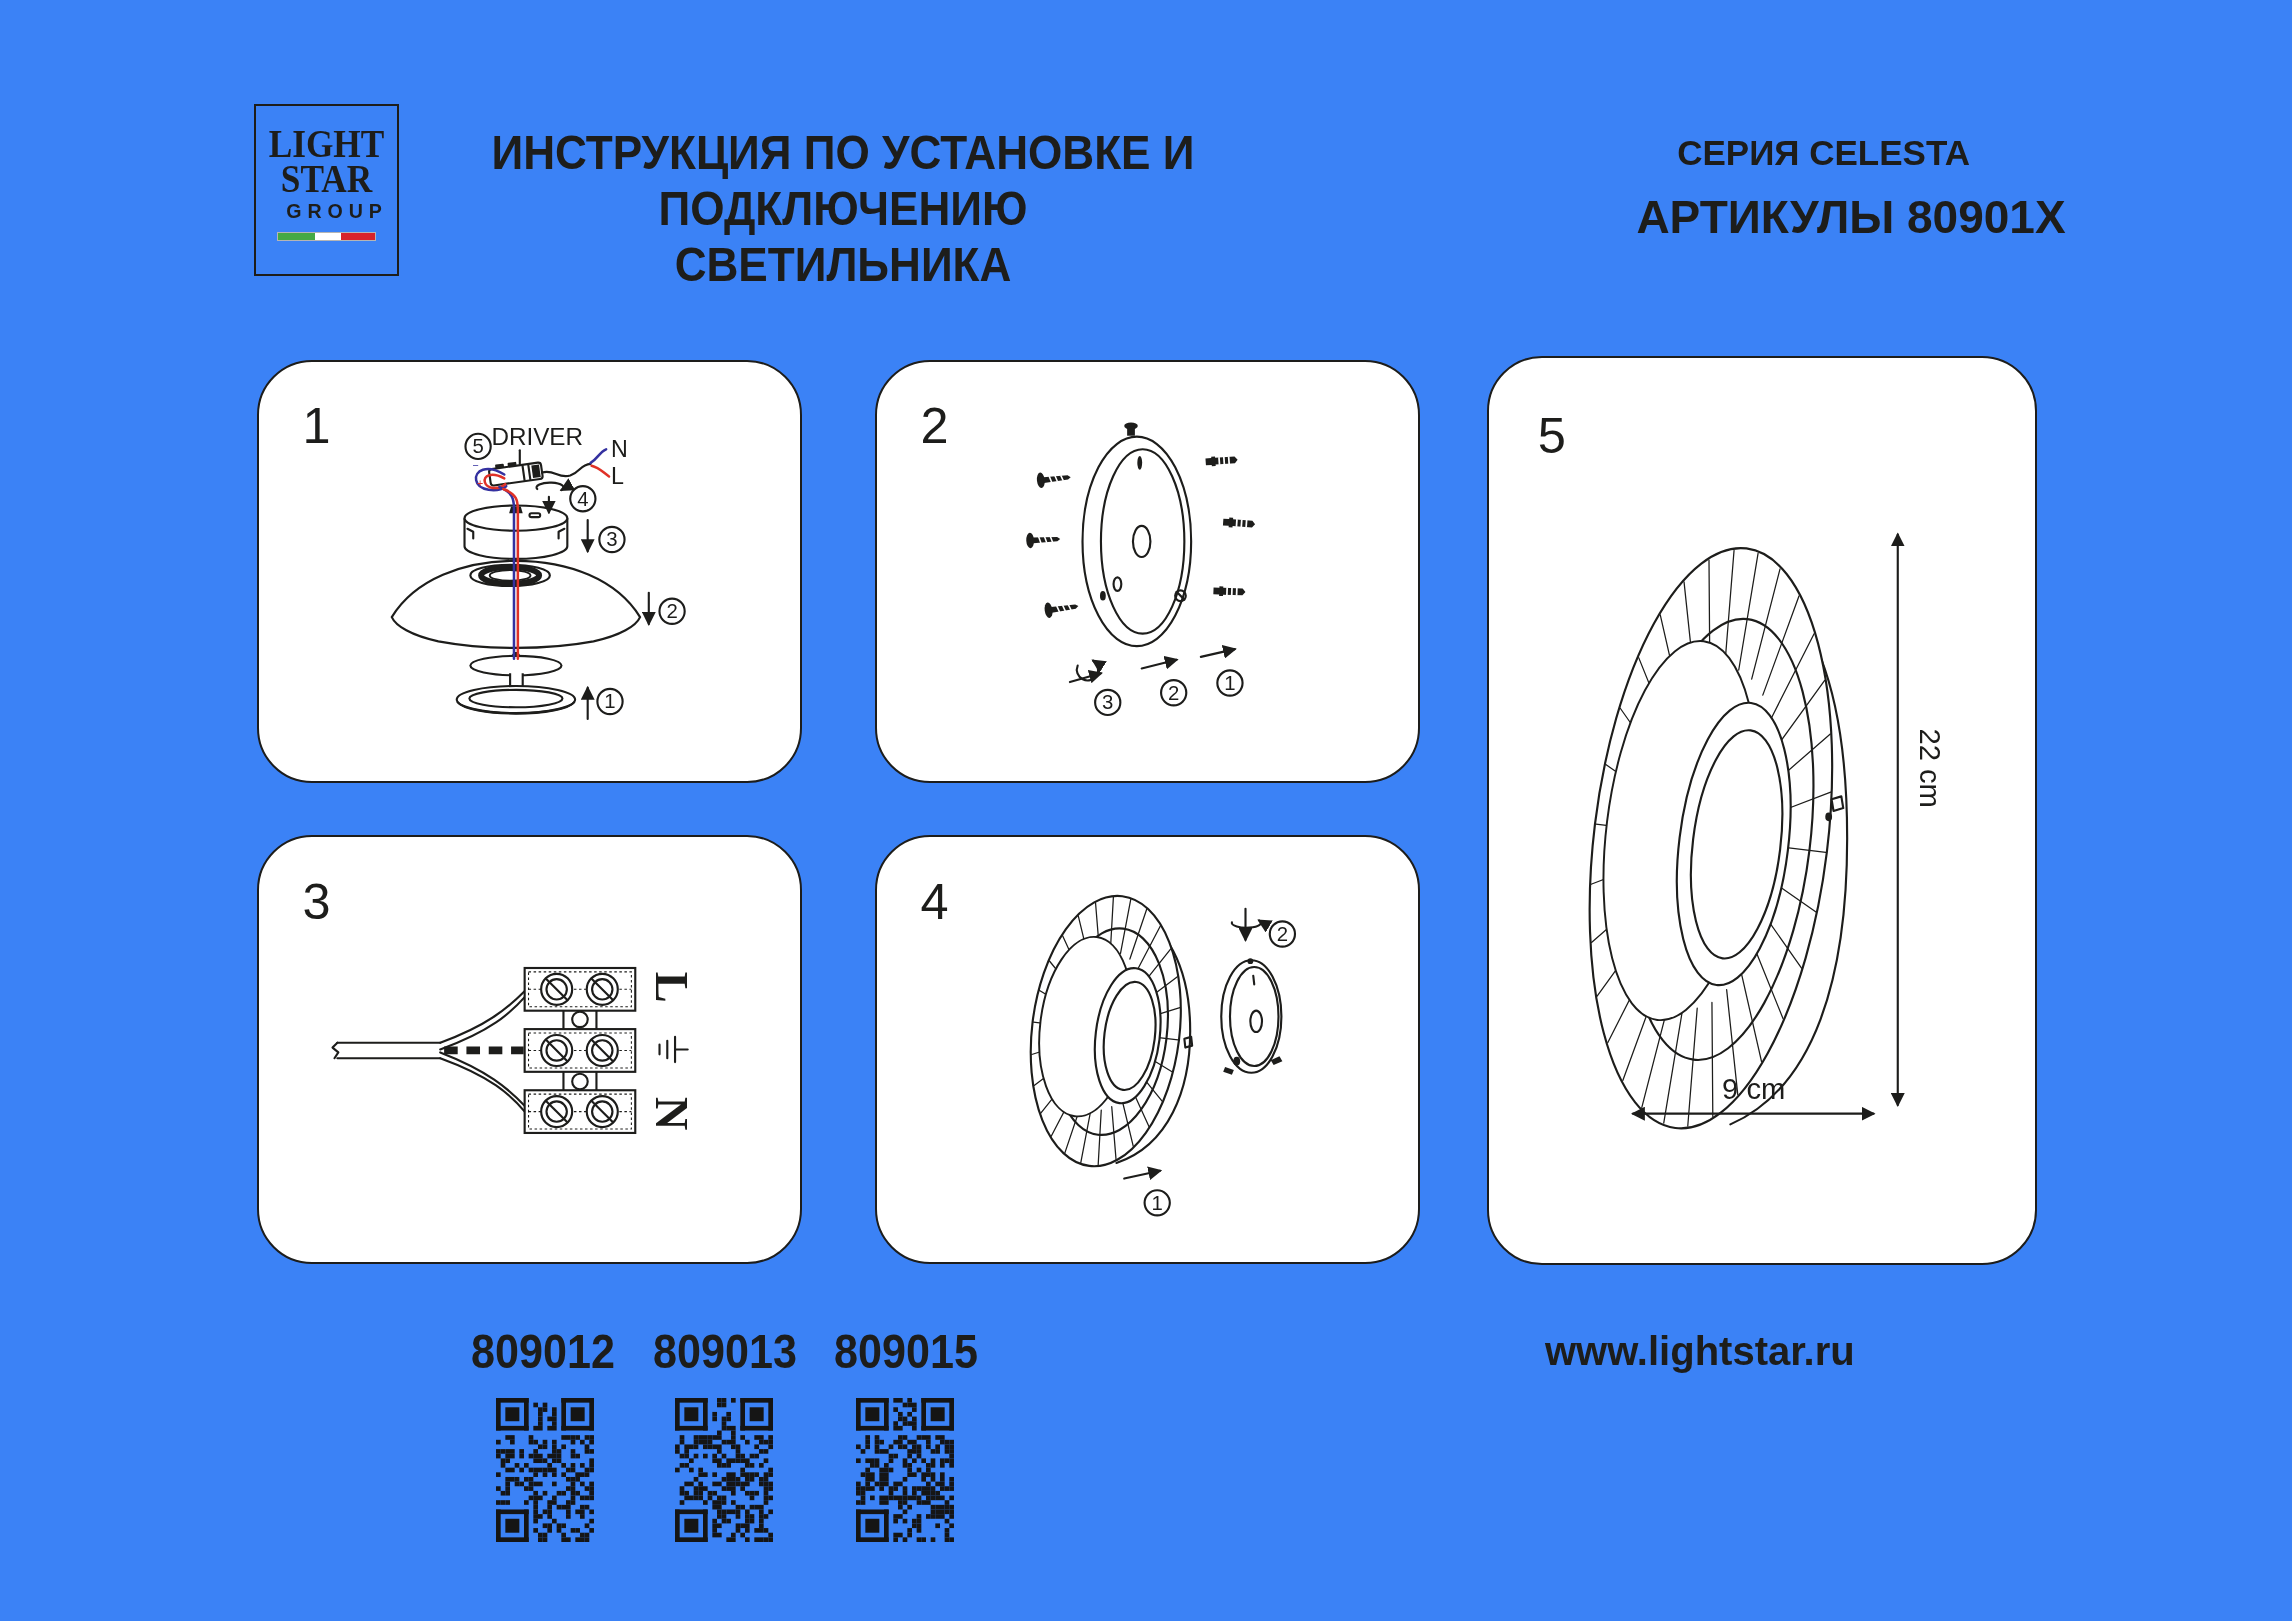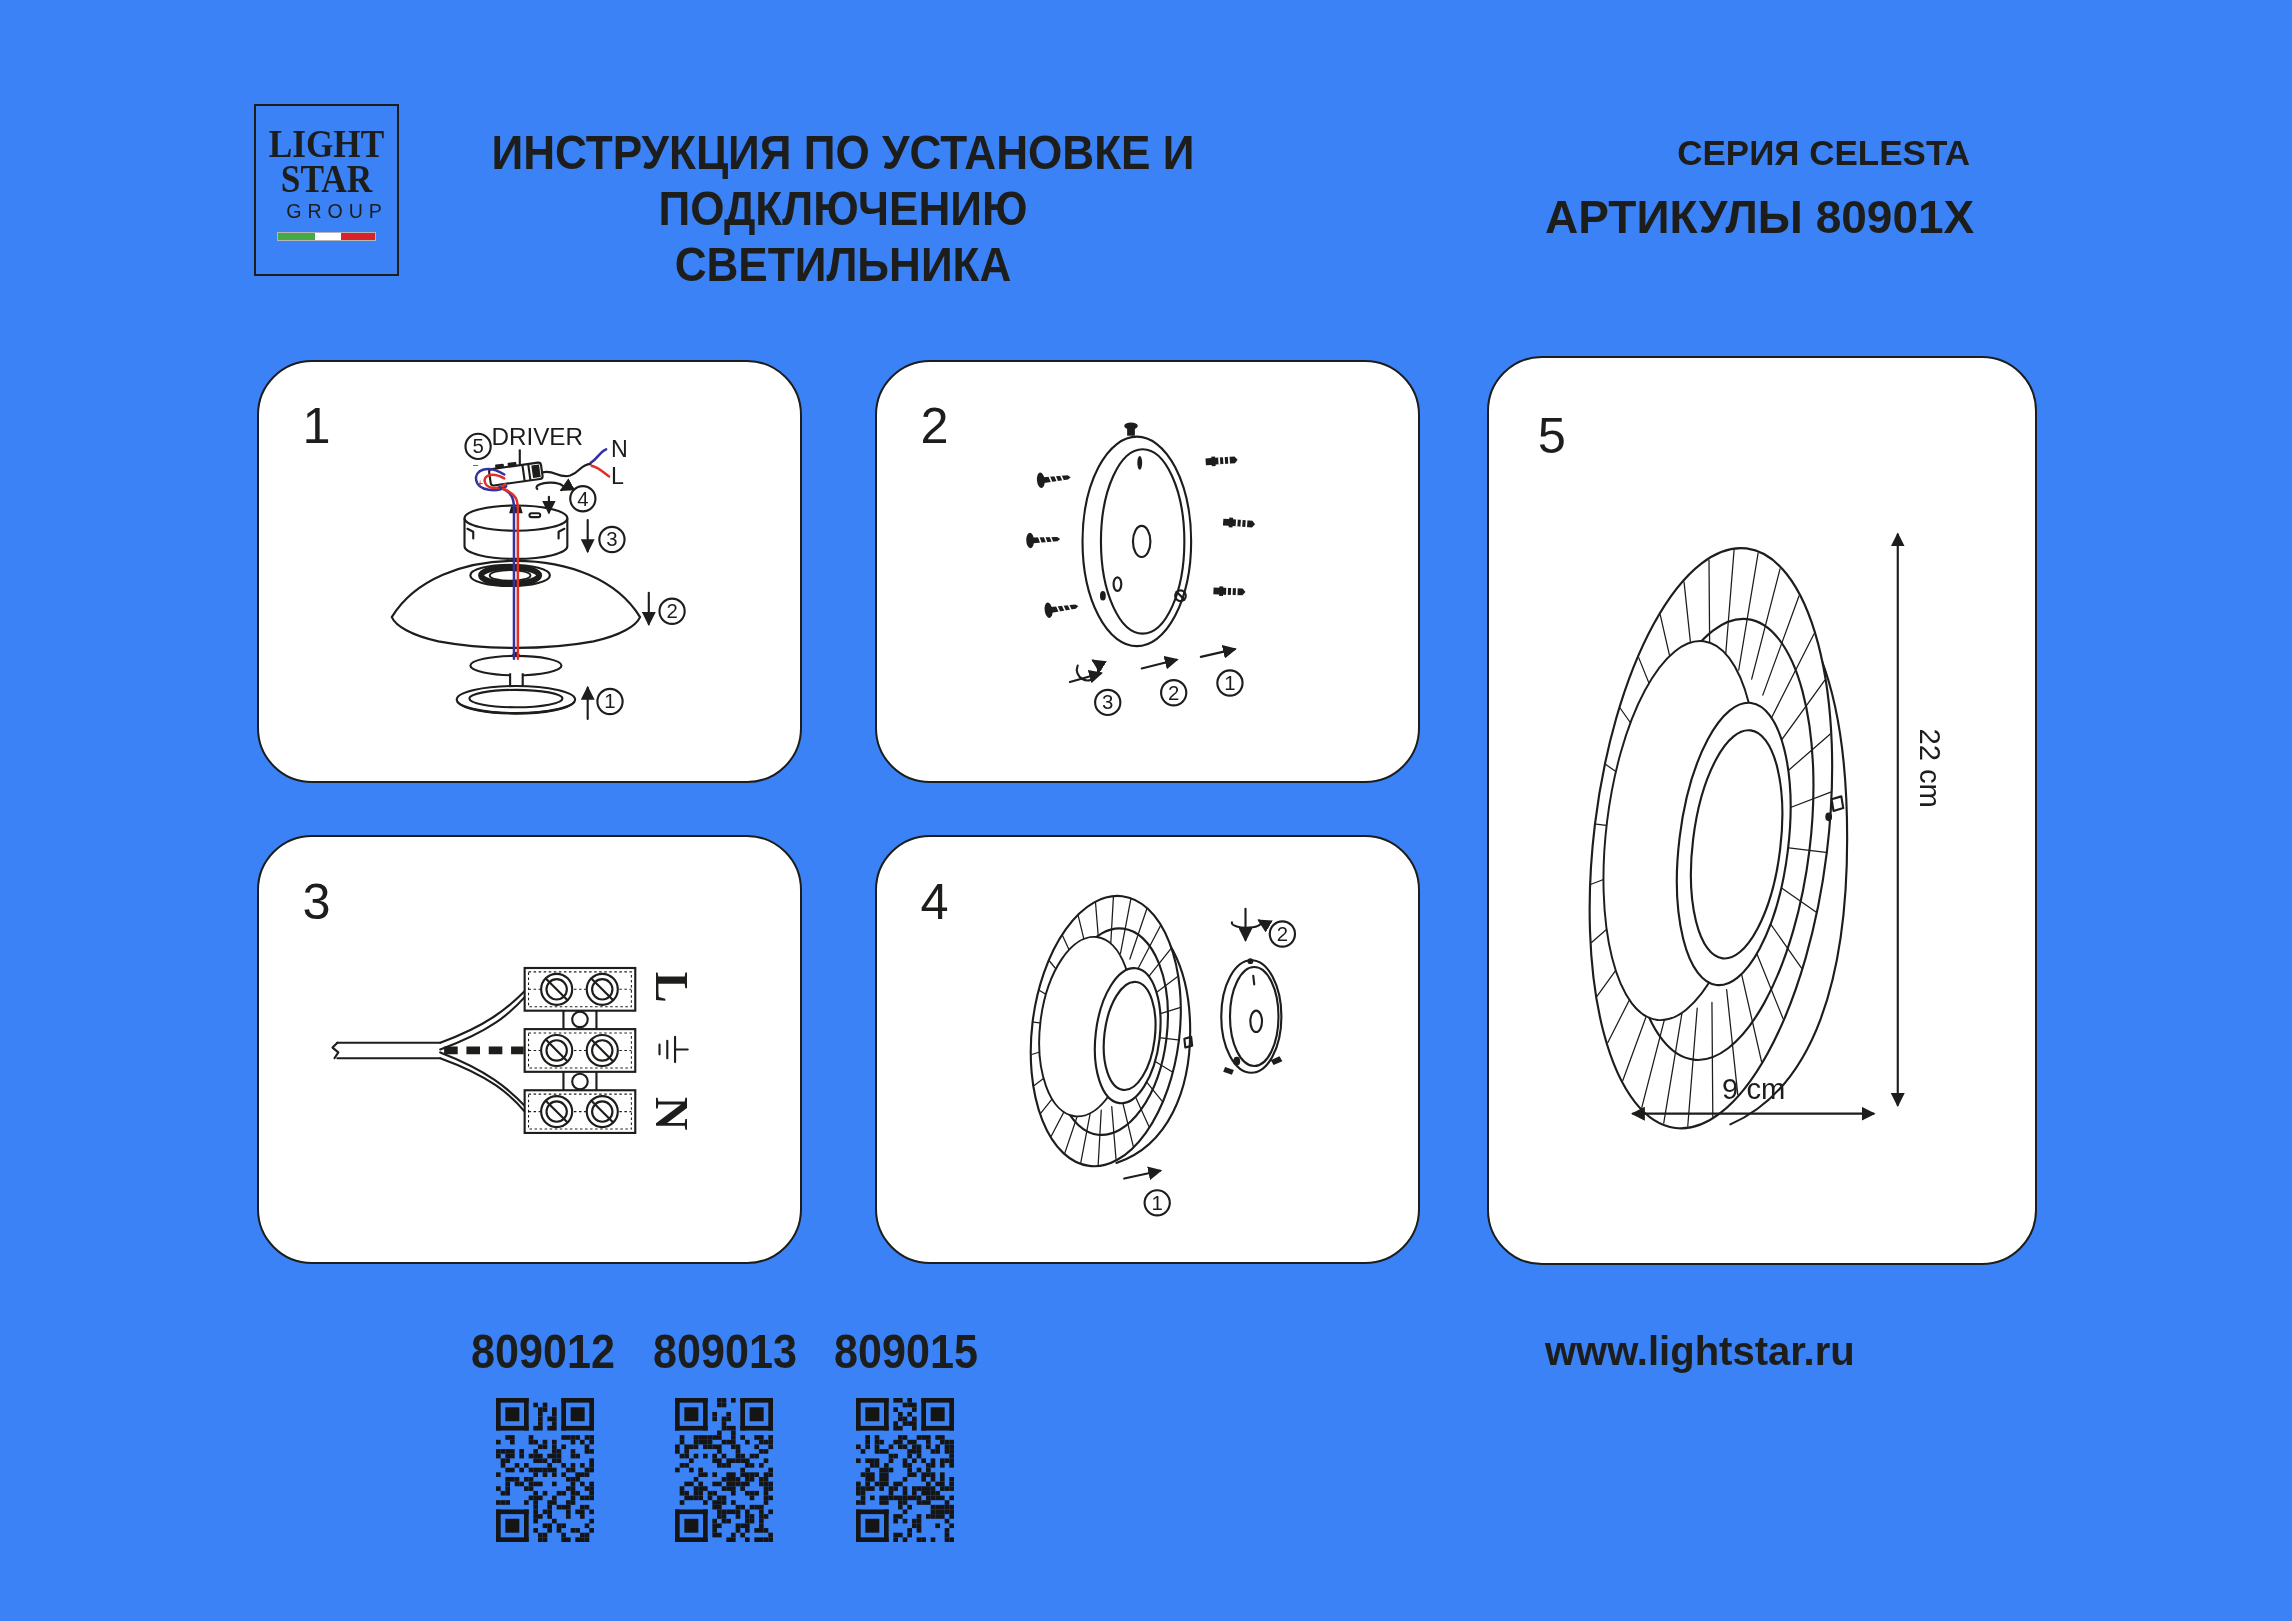--- a/index.html
+++ b/index.html
@@ -9,27 +9,27 @@
   html,body{margin:0;padding:0;background:#fff;}
   #canvas{position:relative;width:2293px;height:1621px;background:#3b82f6;overflow:hidden;
           font-family:"Liberation Sans",sans-serif;color:var(--ink);}
   .abs{position:absolute;}
   
   .logo-box{left:254px;top:104px;width:145px;height:172px;border:2px solid var(--ink);
             box-sizing:border-box;text-align:center;}
   .logo-word{font-family:"Liberation Serif",serif;font-weight:bold;font-size:41px;line-height:35px;
              transform:scaleX(0.86);transform-origin:center;}
   .logo-word.first{margin-top:19.6px;}
-  .logo-group{font-size:19.6px;font-weight:400;letter-spacing:5.9px;margin-top:4.9px;padding-left:21px;}
+  .logo-group{font-size:19.6px;font-weight:700;letter-spacing:5.9px;margin-top:4.9px;padding-left:21px;}
   .flag{margin:8.8px auto 0;width:99px;height:8.8px;border:1px solid #b5b5b5;display:flex;box-sizing:border-box;}
   .flag>i{display:block;height:100%;}
   .title{left:446px;top:124px;width:794px;text-align:center;font-weight:bold;font-size:49px;
          line-height:56px;transform:scaleX(0.9);transform-origin:center;}
   .series{left:1549px;top:133px;width:421px;text-align:right;font-weight:bold;font-size:35px;}
-  .articles{left:1545px;top:190px;width:470px;text-align:left;font-weight:bold;font-size:46px;}
+  .articles{left:1616px;top:190px;width:470px;text-align:center;font-weight:bold;font-size:46px;}
   
   .panel{position:absolute;border:2.5px solid var(--ink);border-radius:55px;box-sizing:border-box;background:#fff;}
   .panel svg{position:absolute;left:0;top:0;width:100%;height:100%;}
   
   .ln{stroke:var(--ink);stroke-width:2.2;fill:none;stroke-linecap:round;stroke-linejoin:round;}
   .thin{stroke-width:1.3;}
   .wht{stroke:var(--ink);stroke-width:2.2;fill:#fff;}
   .wht2{stroke:var(--ink);stroke-width:2;fill:#fff;}
   .fill{fill:var(--ink);stroke:none;}
   .dot{stroke:var(--ink);stroke-width:1.1;fill:none;stroke-dasharray:2.6 2.6;}

